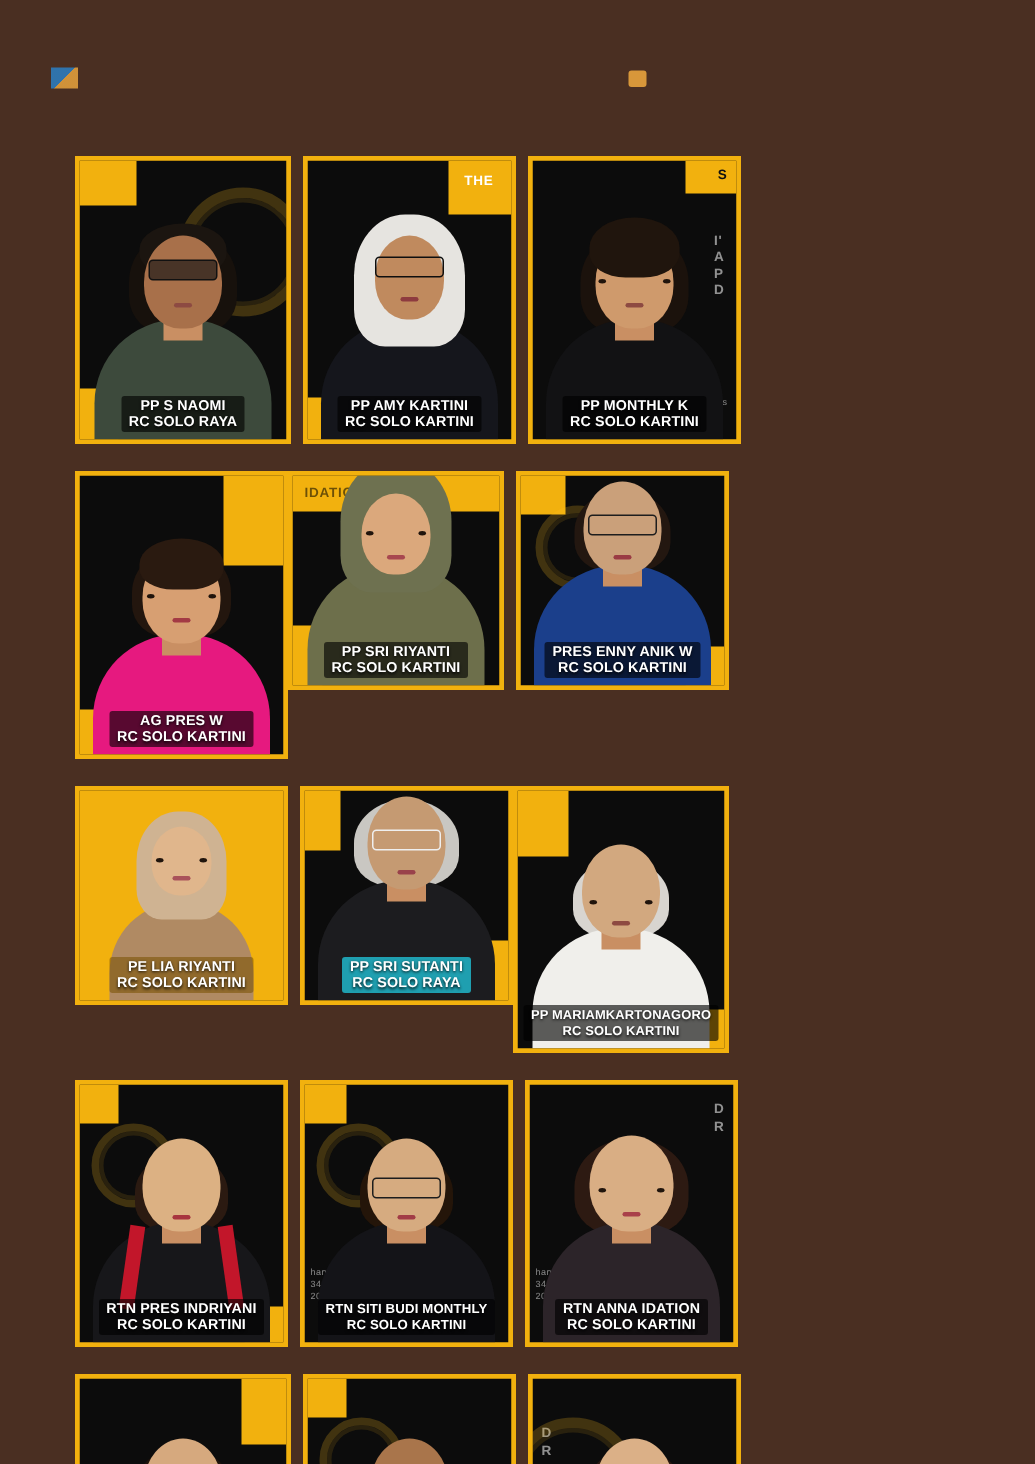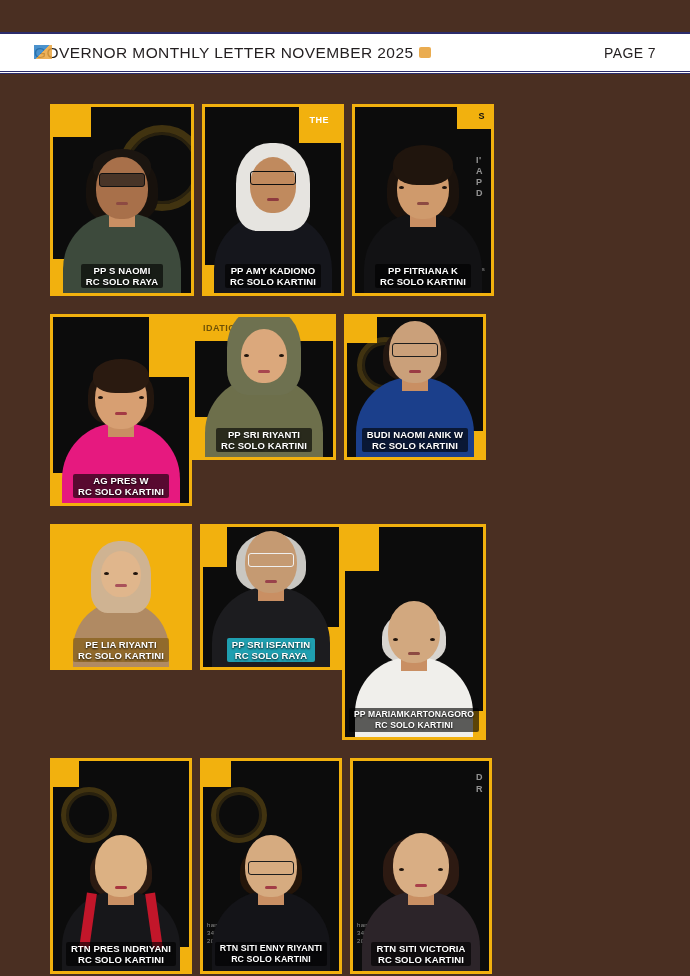--- a/index.html
+++ b/index.html
@@ -84,21 +84,21 @@
     border: 3px solid #f2b10e;
     overflow: hidden;
     margin-right: 8px;
     margin-bottom: 18px;
   }
   .card:nth-child(4n) { margin-right: 0; }
 
   
   .r1 { height: 192px; }
   .r2 { height: 146px; }
-  .r3 { height: 216px; }
+  .r3 { height: 178px; }
   .r4 { height: 182px; }
 
   .w-a { width: 144px; }
   .w-b { width: 142px; }
   .w-c { width: 142px; }
   .w-d { width: 142px; }
 
   .photo {
     position: absolute;
     inset: 0;
@@ -257,24 +257,20 @@
   }
   .chip-dark { background: rgba(0,0,0,0.62); }
   .chip-teal { background: #1f9fb0; }
   .chip-gold { background: rgba(120,80,0,0.55); }
 </style>
 </head>
 <body>
 
 <div class="page">
 
-  <div class="header">
-    <div class="header-title">GOVERNOR MONTHLY LETTER NOVEMBER 2025</div>
-    <div class="header-page">PAGE 7</div>
-  </div>
   <div class="header-deco"></div>
   <div class="header-deco2"></div>
 
   <div class="grid">
 
     <div class="card r1 w-a">
       <div class="photo">
         <div class="bg-gold-tl"></div>
         <div class="bg-gold-bl"></div>
         <div class="wheel" style="top:18px; right:-14px;"></div>
@@ -304,21 +300,21 @@
         <div class="person" style="width:130px;height:158px;">
           <div class="p-body" style="background:#15161c;"></div>
           <div class="p-hijab" style="background:#e6e4e0;"></div>
           <div class="p-head" style="background:#c08a5e;width:46px;height:56px;bottom:80px;"></div>
           <div class="p-glasses" style="bottom:108px;border-color:#0e0e0e;"></div>
           <div class="p-mouth" style="bottom:92px;background:#8e3b3f;"></div>
         </div>
       </div>
       <div class="caption">
         <span class="caption-chip chip-dark">
-          <span>PP AMY KADIONO</span>
+          <span>PP AMY KARTINI</span>
           <span class="l2">RC SOLO KARTINI</span>
         </span>
       </div>
     </div>
 
     <div class="card r1 w-c">
       <div class="photo">
         <div class="bg-gold-tr" style="width:34px;height:22px;"></div>
         <div class="ghost-text" style="top:4px; right:6px; color:#111;">S</div>
         <div class="ghost-text" style="top:48px; right:8px; line-height:11px;">I'<br>A<br>P<br>D</div>
@@ -329,21 +325,21 @@
           <div class="p-neck"></div>
           <div class="p-head" style="background:#cf9a6c;"></div>
           <div class="p-hair" style="background:#20150d;width:60px;height:40px;bottom:108px;"></div>
           <div class="p-eye" style="bottom:104px; left:40px;"></div>
           <div class="p-eye" style="bottom:104px; right:40px;"></div>
           <div class="p-mouth" style="bottom:88px;"></div>
         </div>
       </div>
       <div class="caption">
         <span class="caption-chip chip-dark">
-          <span>PP FITRIANA K</span>
+          <span>PP MONTHLY K</span>
           <span class="l2">RC SOLO KARTINI</span>
         </span>
       </div>
     </div>
 
     <div class="card r1 w-d">
       <div class="photo">
         <div class="bg-gold-tr" style="width:40px;height:60px;"></div>
         <div class="bg-gold-bl" style="width:20px;height:30px;"></div>
         <div class="person" style="width:128px;height:156px;">
@@ -396,21 +392,21 @@
           <div class="p-body" style="background:#1b3f8b;"></div>
           <div class="p-neck"></div>
           <div class="p-head" style="background:#caa07a;"></div>
           <div class="p-hair side" style="background:#231710;width:64px;height:54px;bottom:76px;"></div>
           <div class="p-glasses" style="bottom:100px;"></div>
           <div class="p-mouth" style="bottom:84px;background:#9a3b44;"></div>
         </div>
       </div>
       <div class="caption">
         <span class="caption-chip chip-dark">
-          <span>BUDI NAOMI ANIK W</span>
+          <span>PRES ENNY ANIK W</span>
           <span class="l2">RC SOLO KARTINI</span>
         </span>
       </div>
     </div>
 
     <div class="card r2 w-c">
       <div class="photo">
         <div class="bg-fulltint"></div>
         <div class="person" style="width:110px;height:138px;">
           <div class="p-body" style="background:#b08a63;width:96px;height:66px;"></div>
@@ -437,21 +433,21 @@
           <div class="p-body" style="background:#1c1c1f;"></div>
           <div class="p-neck"></div>
           <div class="p-head" style="background:#c59a72;"></div>
           <div class="p-hair side" style="background:#c9c7c2;width:70px;height:58px;bottom:76px;"></div>
           <div class="p-glasses" style="bottom:100px;border-color:#efefef;"></div>
           <div class="p-mouth" style="bottom:84px;background:#99424b;"></div>
         </div>
       </div>
       <div class="caption">
         <span class="caption-chip chip-teal">
-          <span>PP SRI ISFANTIN</span>
+          <span>PP SRI SUTANTI</span>
           <span class="l2">RC SOLO RAYA</span>
         </span>
       </div>
     </div>
 
     <div class="card r3 w-a">
       <div class="photo">
         <div class="bg-gold-tl" style="width:34px;height:44px;"></div>
         <div class="bg-gold-br" style="width:30px;height:26px;"></div>
         <div class="person" style="width:126px;height:146px;">
@@ -504,21 +500,21 @@
           <div class="p-body" style="background:#141418;"></div>
           <div class="p-neck"></div>
           <div class="p-head" style="background:#d6ab80;"></div>
           <div class="p-hair side" style="background:#241509;width:62px;height:52px;bottom:74px;"></div>
           <div class="p-glasses" style="bottom:96px;"></div>
           <div class="p-mouth" style="bottom:82px;background:#a23c46;"></div>
         </div>
       </div>
       <div class="caption">
         <span class="caption-chip chip-dark" style="font-size:8.8px;">
-          <span>RTN SITI ENNY RIYANTI</span>
+          <span>RTN SITI BUDI MONTHLY</span>
           <span class="l2">RC SOLO KARTINI</span>
         </span>
       </div>
     </div>
 
     <div class="card r3 w-d">
       <div class="photo">
         <div class="ghost-text" style="top:10px; right:6px; line-height:12px;">D<br>R</div>
         <div class="ghost-small" style="bottom:26px; left:4px;">handra<br>3420<br>2026</div>
         <div class="person" style="width:132px;height:150px;">
@@ -526,21 +522,21 @@
           <div class="p-neck"></div>
           <div class="p-head" style="background:#d9ae84;width:56px;height:64px;"></div>
           <div class="p-hair side" style="background:#2d1a12;width:76px;height:64px;bottom:72px;"></div>
           <div class="p-eye" style="bottom:100px; left:44px;"></div>
           <div class="p-eye" style="bottom:100px; right:44px;"></div>
           <div class="p-mouth" style="bottom:84px;background:#a9404a;"></div>
         </div>
       </div>
       <div class="caption">
         <span class="caption-chip chip-dark">
-          <span>RTN SITI VICTORIA</span>
+          <span>RTN ANNA IDATION</span>
           <span class="l2">RC SOLO KARTINI</span>
         </span>
       </div>
     </div>
 
     <div class="card r4 w-a">
       <div class="photo">
         <div class="bg-gold-tr" style="width:30px;height:44px;"></div>
 
         <div class="person" style="width:128px;height:152px;">

